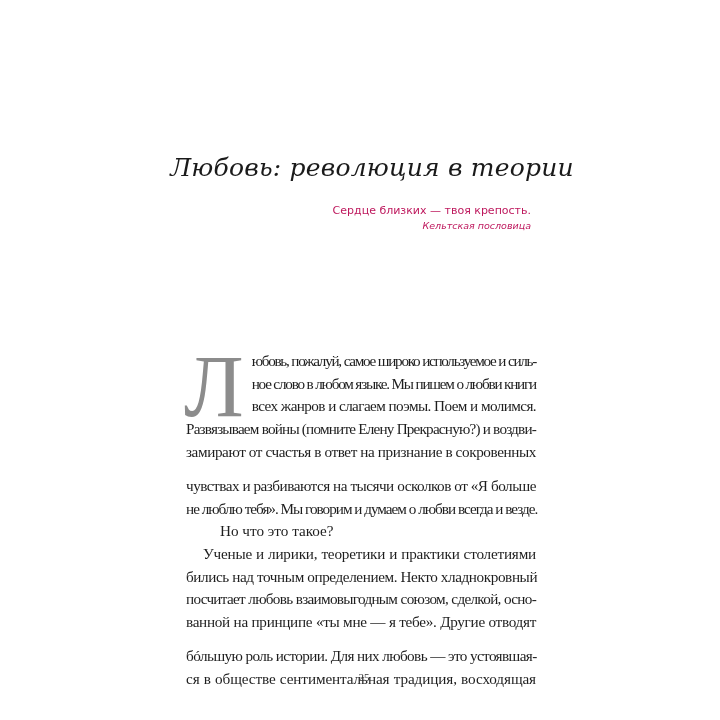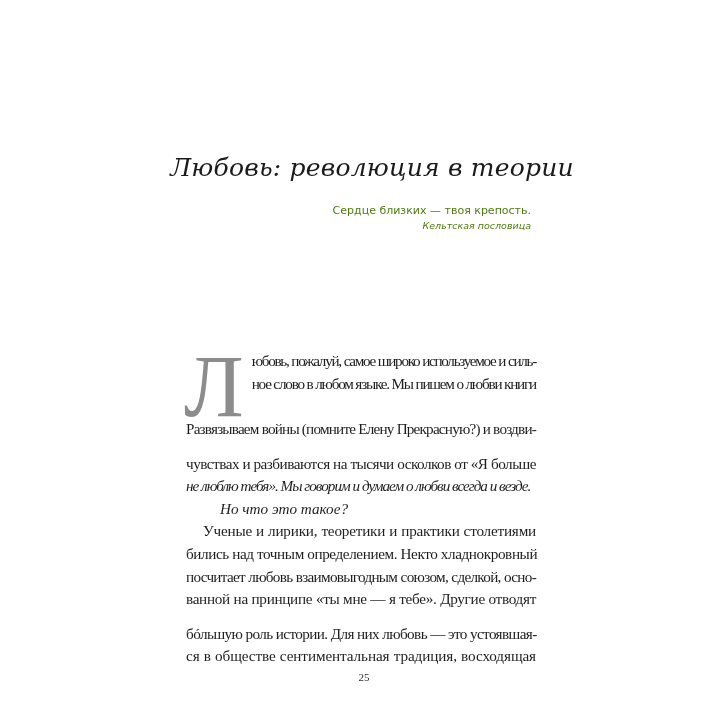--- a/index.html
+++ b/index.html
@@ -33,21 +33,21 @@
       color: #1a1a1a;
       margin: 12px;
       font-weight: normal;
     }
     .epigraph {
       position: absolute;
       right: 189px;
       top: 203px;
       text-align: right;
       font-family: "DejaVu Sans", sans-serif;
-      color: #4d7c0f;
+      color: #be185d;
     }
     .epigraph-quote {
       font-size: 11px;
       line-height: 16px;
       display: block;
     }
     .epigraph-source {
       font-size: 9.5px;
       line-height: 14px;
       font-style: italic;
@@ -82,21 +82,20 @@
       padding: 0;
     }
     .line {
       display: block;
       text-align: justify;
       text-align-last: justify;
       white-space: nowrap;
     }
     .line.last {
       text-align-last: left;
-      font-style: italic;
     }
     .page-number {
       position: absolute;
       left: 4px;
       width: 720px;
       top: 671px;
       text-align: center;
       font-family: "Liberation Serif", serif;
       font-size: 11px;
       color: #333;
@@ -112,21 +111,23 @@
   <div class="epigraph">
     <span class="epigraph-quote">Сердце близких — твоя крепость.</span>
     <span class="epigraph-source">Кельтская пословица</span>
   </div>
 
   <div class="body-text">
     <div class="para">
       <span class="drop-cap">Л</span>
       <span class="line" style="white-space: nowrap; letter-spacing: -1.3px;">юбовь, пожалуй, самое широко используемое и силь-</span>
       <span class="line" style="white-space: nowrap; letter-spacing: -1.2px;">ное слово в любом языке. Мы пишем о любви книги</span>
+      <span class="line" style="white-space: nowrap; letter-spacing: -0.6px;">всех жанров и слагаем поэмы. Поем и молимся.</span>
       <span class="line" style="clear: left; white-space: nowrap; letter-spacing: -0.8px;">Развязываем войны (помните Елену Прекрасную?) и воздви-</span>
+      <span class="line" style="white-space: nowrap; letter-spacing: -0.4px;">замирают от счастья в ответ на признание в сокровенных</span>
       <span class="line" style="white-space: nowrap; letter-spacing: -0.5px; margin-top: 12px;">чувствах и разбиваются на тысячи осколков от «Я больше</span>
       <span class="line last" style="white-space: nowrap; letter-spacing: -1px;">не люблю тебя». Мы говорим и думаем о любви всегда и везде.</span>
     </div>
     <div class="para indent">
       <span class="line last" style="padding-left: 17px; white-space: nowrap;">Но что это такое?</span>
     </div>
     <div class="para">
       <span class="line" style="padding-left: 17px; white-space: nowrap; letter-spacing: -0.2px;">Ученые и лирики, теоретики и практики столетиями</span>
       <span class="line" style="white-space: nowrap; letter-spacing: -0.4px;">бились над точным определением. Некто хладнокровный</span>
       <span class="line" style="white-space: nowrap; letter-spacing: -0.7px;">посчитает любовь взаимовыгодным союзом, сделкой, осно-</span>

